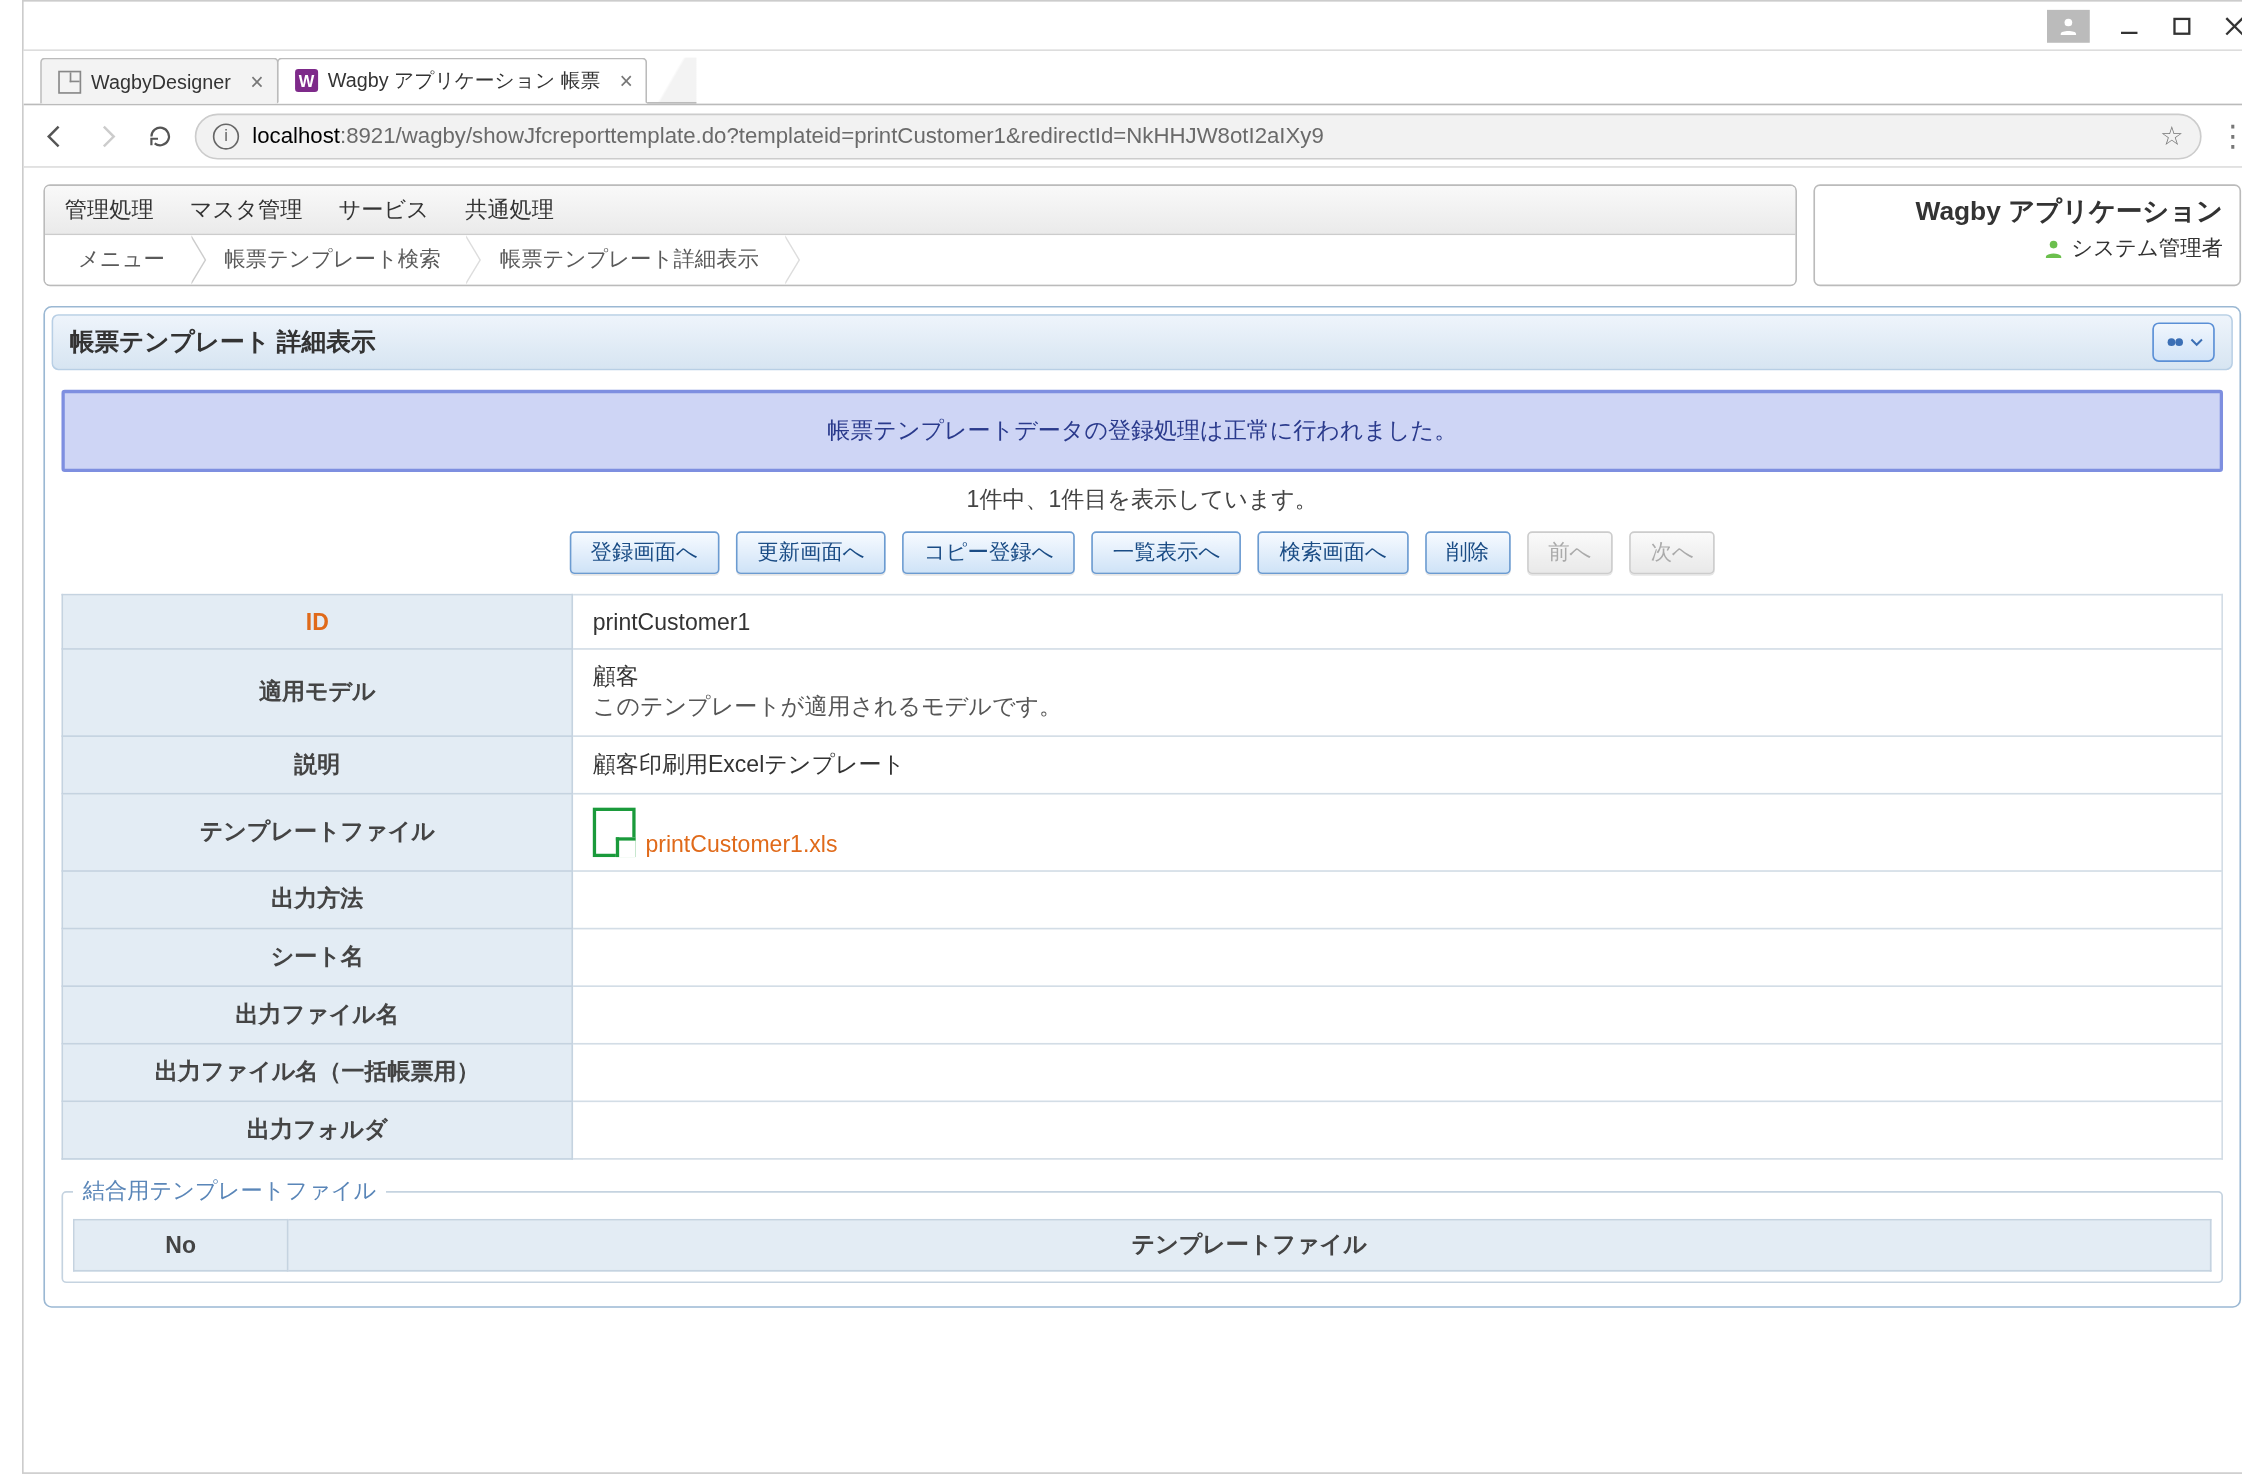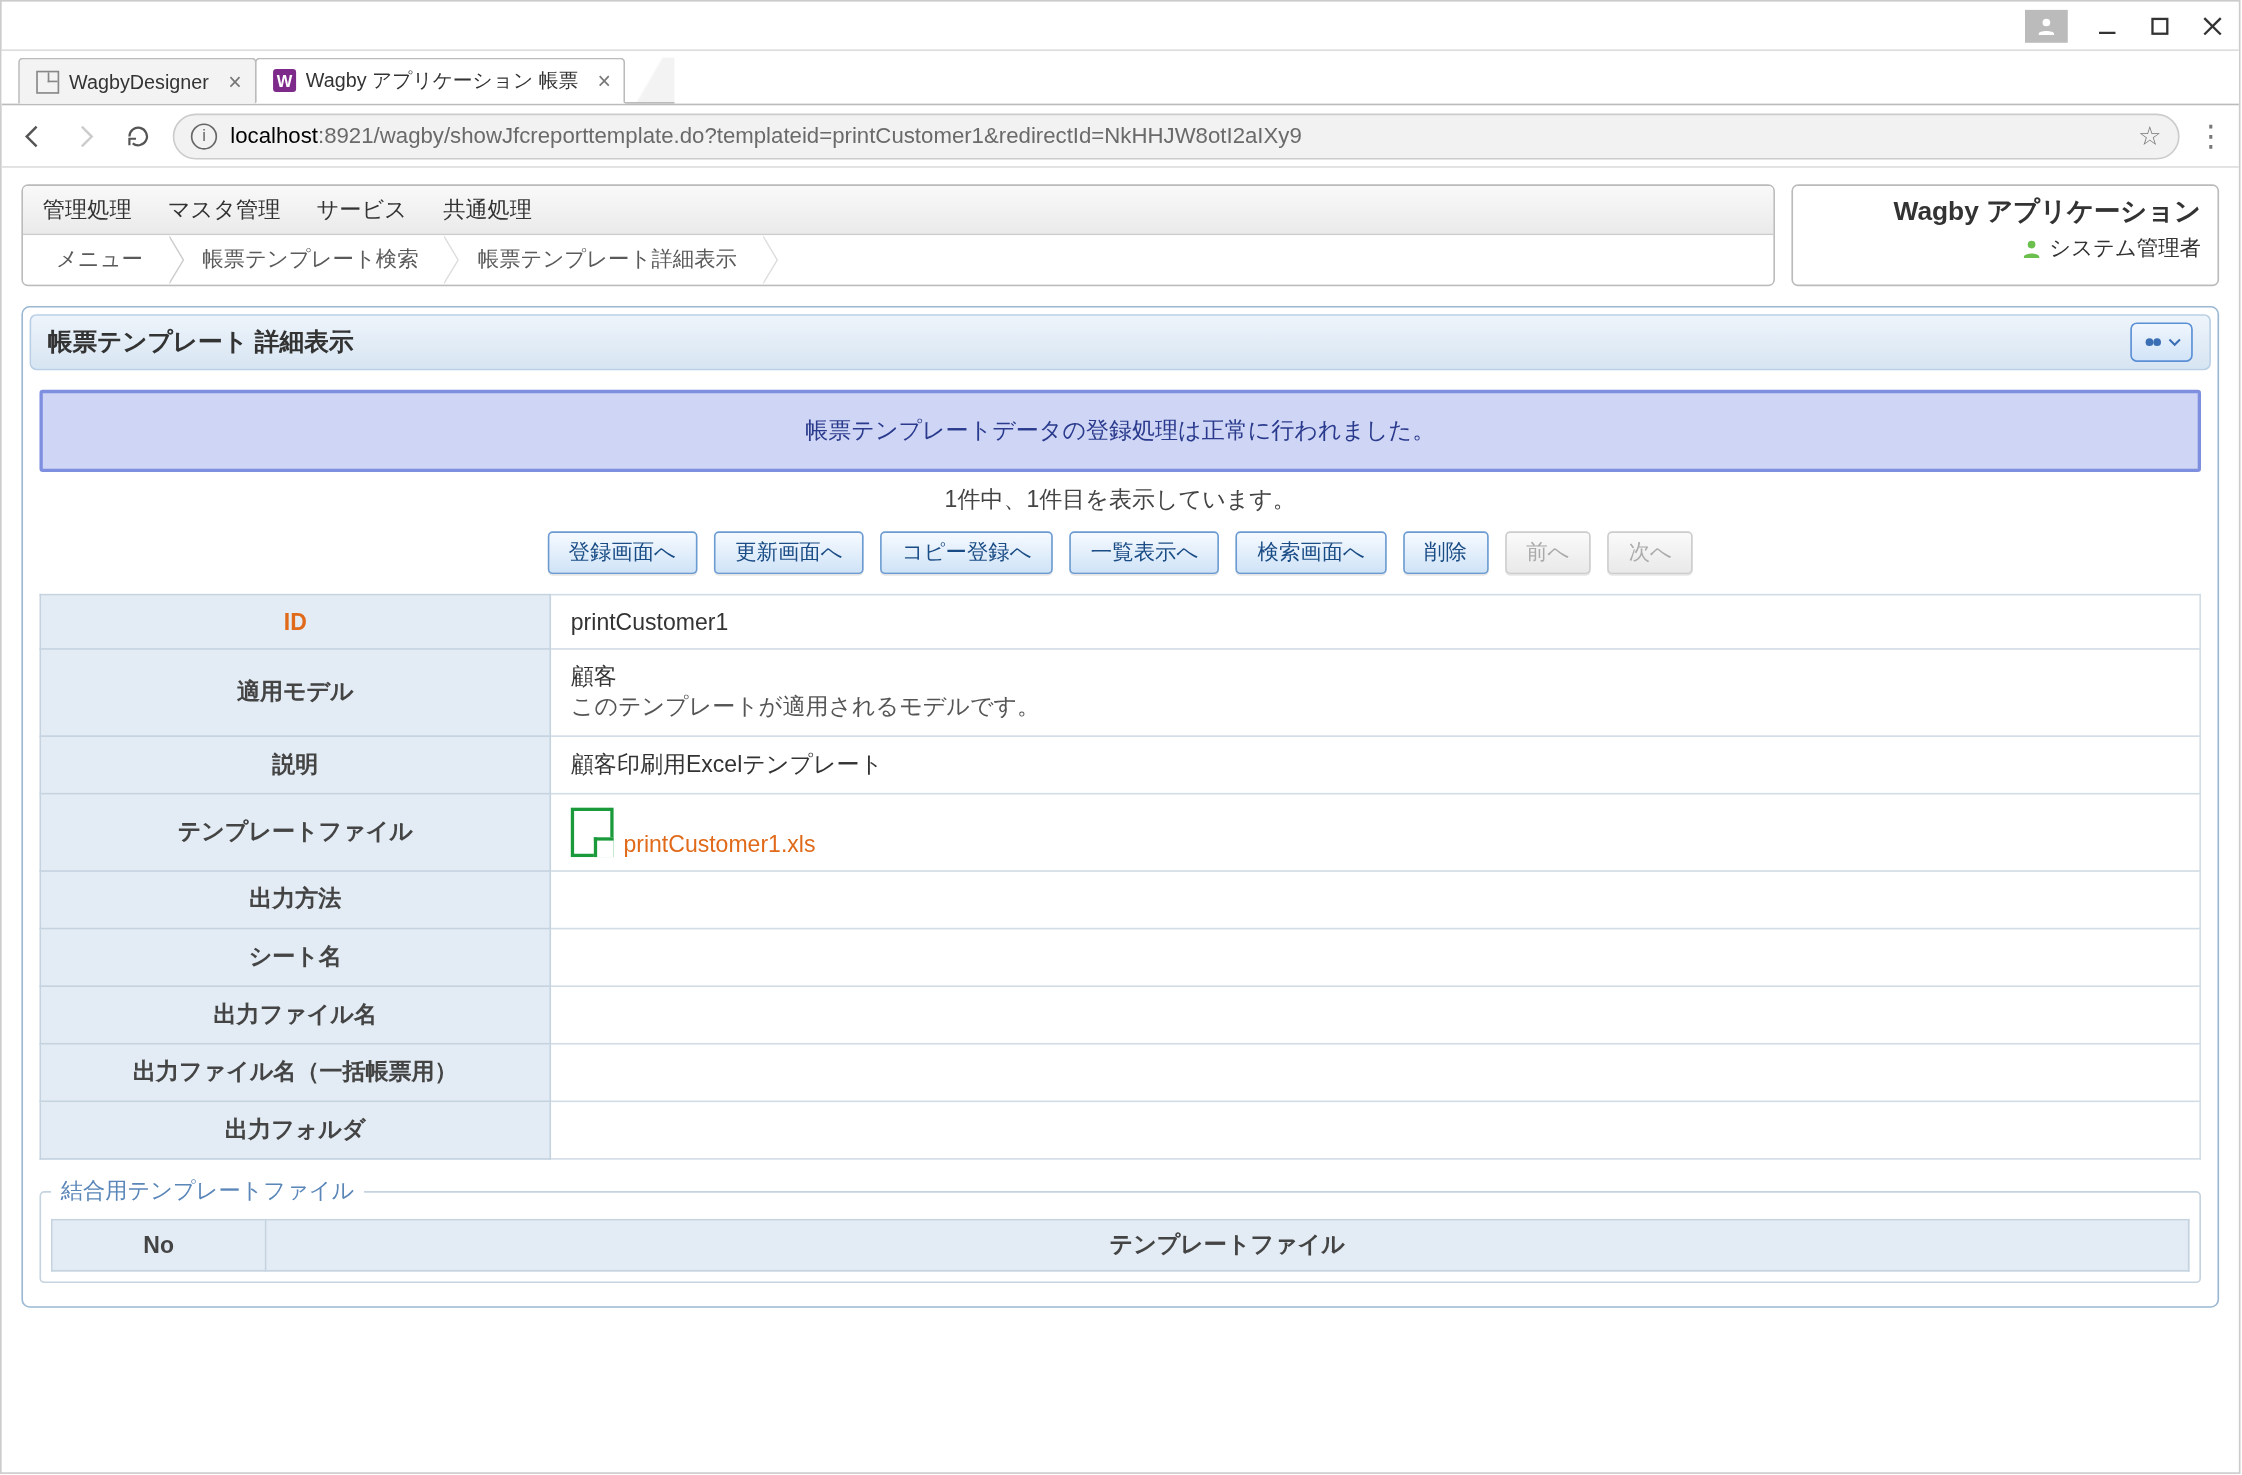--- a/index.html
+++ b/index.html
@@ -1,17 +1,17 @@
 <!DOCTYPE html>
 <html><head>
 <meta charset="utf-8">
 <style>
   * { box-sizing: border-box; margin:0; padding:0; font-family: "Meiryo", "Yu Gothic", sans-serif; }
   body { background:#fff; font-size:13px; color:#333; }
-  .scale-wrapper { width:2242px; height:1475px; overflow:hidden; }
+  .scale-wrapper { width:2242px; height:1475px; overflow:hidden;padding-left:22px; }
   .canvas { width:1362px; height:896px; transform:scale(1.645); transform-origin:top left; background:#fff; border:1px solid #ccc; }
 
   
   .winbar { height:30px; display:flex; justify-content:flex-end; align-items:center; border-bottom:1px solid #ddd; }
   .winbar .sq { width:32px; height:30px; display:flex; align-items:center; justify-content:center; color:#555; }
   .winbar .av { width:26px; height:20px; background:#bbb; margin-right:8px; display:flex; align-items:center; justify-content:center; }
 
   
   .tabs-strip { height:33px; display:flex; align-items:flex-end; background:#fff; padding-left:10px; border-bottom:1px solid #bbb; position:relative; }
   .tab { height:28px; padding:0 28px 0 10px; display:flex; align-items:center; gap:6px; font-size:12px; color:#333; position:relative; }

